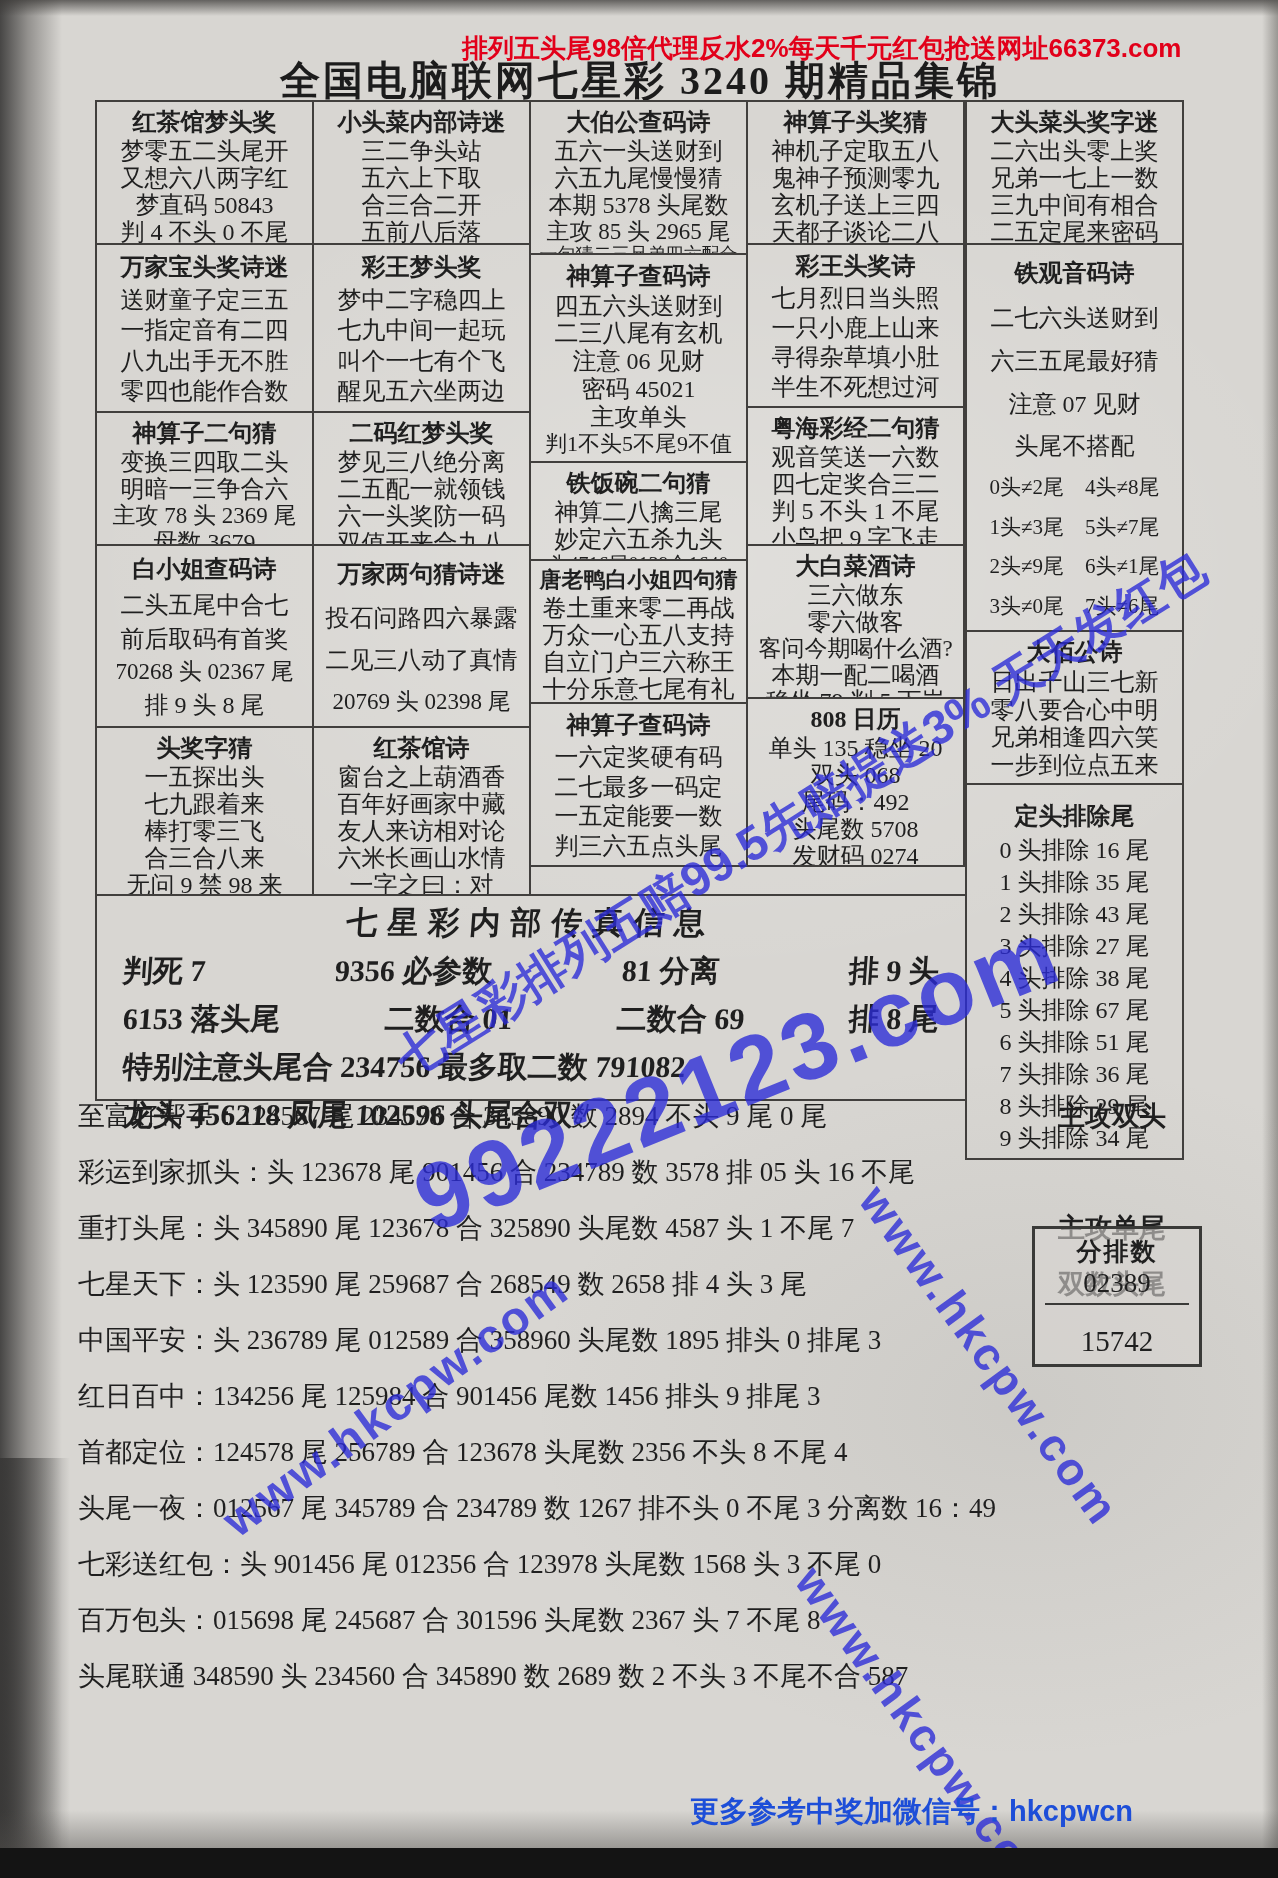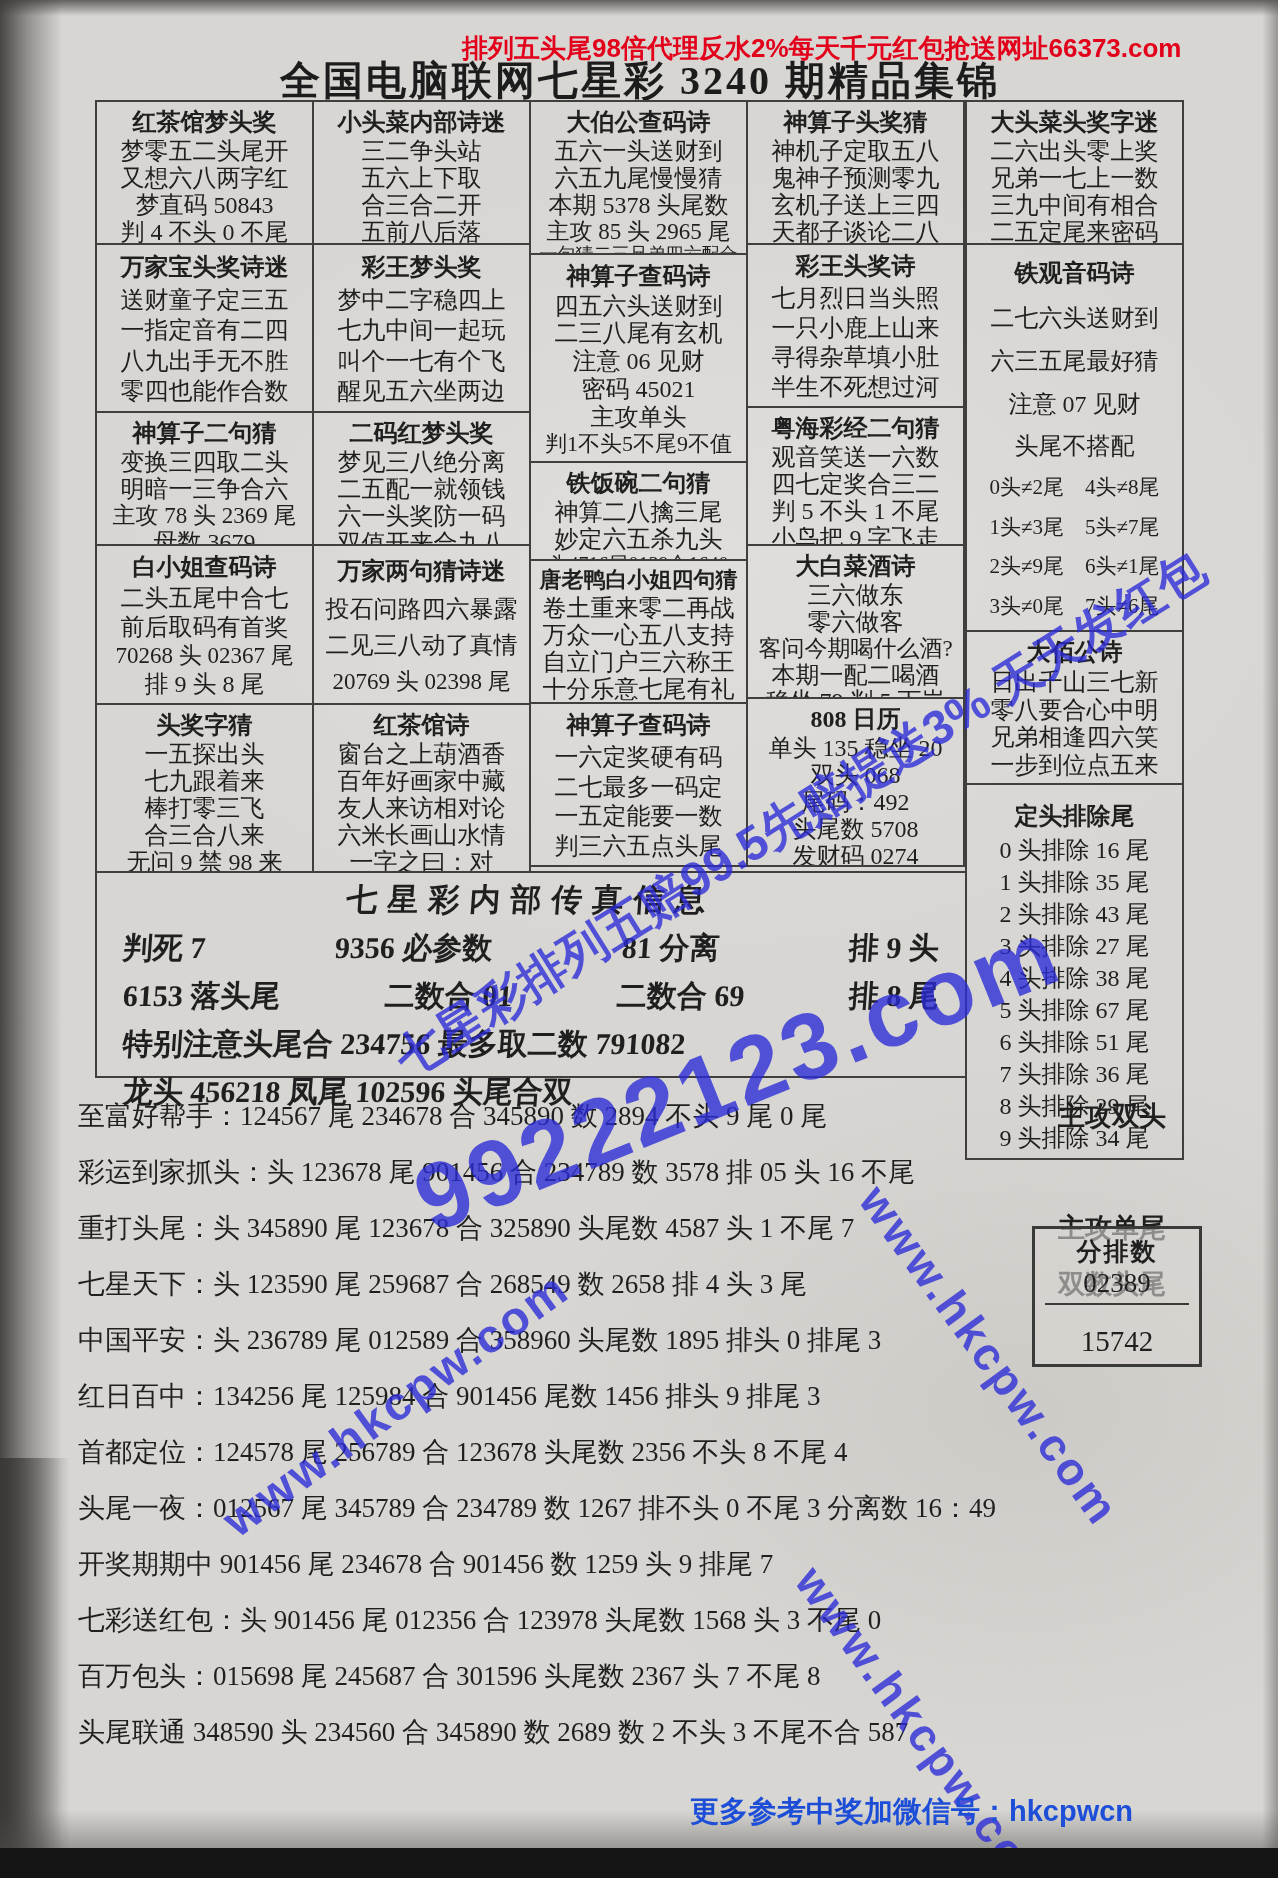--- a/index.html
+++ b/index.html
@@ -41,21 +41,21 @@
   .pcol{width:219px;}
   .pcol + .pcol{margin-left:-2px;}
   .pbox{box-sizing:border-box;border:2px solid #413f3d;padding:4px 6px;
     display:flex;flex-direction:column;justify-content:space-around;align-items:center;
     overflow:hidden;text-align:center;}
   .pbox + .pbox{margin-top:-2px;}
   .pbox-t{font-weight:bold;white-space:nowrap;}
   .pbox-l{white-space:nowrap;line-height:1.12;}
   
   .c12 .pbox:nth-child(1){height:145px}.c12 .pbox:nth-child(2){height:170px}
-  .c12 .pbox:nth-child(3){height:135px}.c12 .pbox:nth-child(4){height:161px}
+  .c12 .pbox:nth-child(3){height:135px}.c12 .pbox:nth-child(4){height:184px}
   .c12 .pbox:nth-child(5){height:170px}
   .c3 .pbox:nth-child(1){height:155px}.c3 .pbox:nth-child(2){height:210px}
   .c3 .pbox:nth-child(3){height:100px}.c3 .pbox:nth-child(4){height:145px}
   .c3 .pbox:nth-child(5){height:165px}
   .c4 .pbox:nth-child(1){height:145px}.c4 .pbox:nth-child(2){height:165px}
   .c4 .pbox:nth-child(3){height:140px}.c4 .pbox:nth-child(4){height:155px}
   .c4 .pbox:nth-child(5){height:170px}
   .c5{width:219px;margin-left:-2px;}
   .c5 .pbox:nth-child(1){height:145px}.c5 .pbox:nth-child(2){height:389px}
   .c5 .pbox:nth-child(3){height:155px}.c5 .pbox:nth-child(4){height:377px}
@@ -350,23 +350,20 @@
     <div class="bline">
       <span class="bline-t">红日百中：134256 尾 125984 合 901456 尾数 1456 排头 9 排尾 3</span>
     </div>
     <div class="bline">
       <span class="bline-t">首都定位：124578 尾 256789 合 123678 头尾数 2356 不头 8 不尾 4</span>
     </div>
     <div class="bline">
       <span class="bline-t">头尾一夜：012567 尾 345789 合 234789 数 1267 排不头 0 不尾 3 分离数 16：49</span>
     </div>
     <div class="bline">
-      <span class="bline-t">开奖期期中 901456 尾 234678 合 901456 数 1259 头 9 排尾 7</span>
-    </div>
-    <div class="bline">
       <span class="bline-t">七彩送红包：头 901456 尾 012356 合 123978 头尾数 1568 头 3 不尾 0</span>
     </div>
     <div class="bline">
       <span class="bline-t">百万包头：015698 尾 245687 合 301596 头尾数 2367 头 7 不尾 8</span>
     </div>
     <div class="bline">
       <span class="bline-t">头尾联通 348590 头 234560 合 345890 数 2689 数 2 不头 3 不尾不合 587</span>
     </div>
   </div>
 

